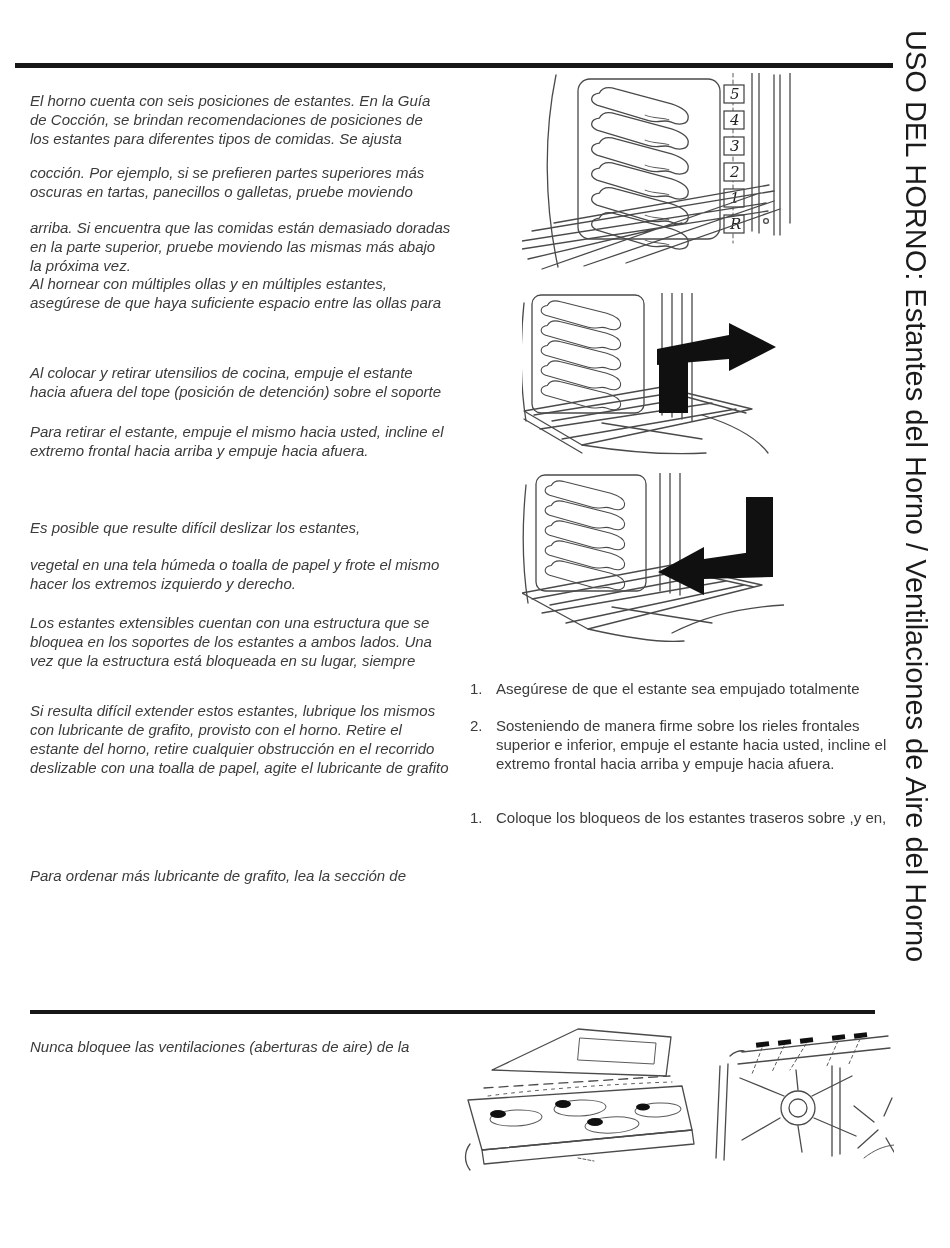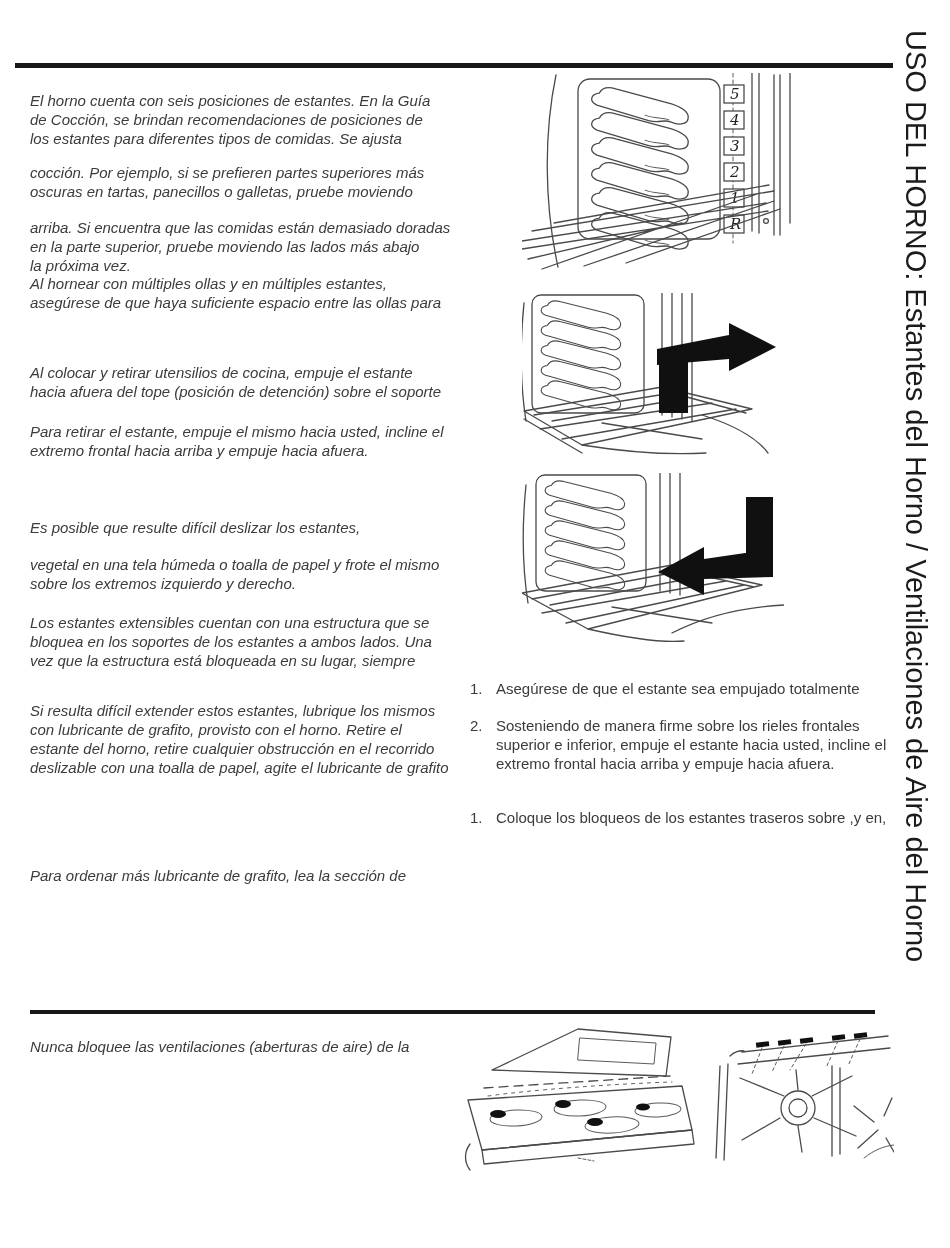--- a/index.html
+++ b/index.html
@@ -46,31 +46,31 @@
 <div id="page">
 
   <div id="rule-top" class="rule"></div>
 
   <p class="para p1">El horno cuenta con seis posiciones de estantes. En la Guía
 de Cocción, se brindan recomendaciones de posiciones de
 los estantes para diferentes tipos de comidas. Se ajusta</p>
   <p class="para p2">cocción. Por ejemplo, si se prefieren partes superiores más
 oscuras en tartas, panecillos o galletas, pruebe moviendo</p>
   <p class="para p3">arriba. Si encuentra que las comidas están demasiado doradas
-en la parte superior, pruebe moviendo las lados más abajo
+en la parte superior, pruebe moviendo las mismas más abajo
 la próxima vez.</p>
   <p class="para p4">Al hornear con múltiples ollas y en múltiples estantes,
 asegúrese de que haya suficiente espacio entre las ollas para</p>
   <p class="para p5">Al colocar y retirar utensilios de cocina, empuje el estante
 hacia afuera del tope (posición de detención) sobre el soporte</p>
   <p class="para p6">Para retirar el estante, empuje el mismo hacia usted, incline el
 extremo frontal hacia arriba y empuje hacia afuera.</p>
   <p class="para p8">Es posible que resulte difícil deslizar los estantes,</p>
   <p class="para p9">vegetal en una tela húmeda o toalla de papel y frote el mismo
-sobre los extremos izquierdo y derecho.</p>
+hacer los extremos izquierdo y derecho.</p>
   <p class="para p10">Los estantes extensibles cuentan con una estructura que se
 bloquea en los soportes de los estantes a ambos lados. Una
 vez que la estructura está bloqueada en su lugar, siempre</p>
   <p class="para p12">Si resulta difícil extender estos estantes, lubrique los mismos
 con lubricante de grafito, provisto con el horno. Retire el
 estante del horno, retire cualquier obstrucción en el recorrido
 deslizable con una toalla de papel, agite el lubricante de grafito</p>
   <p class="para p13">Para ordenar más lubricante de grafito, lea la sección de</p>
 
   <div class="numitem la1">

